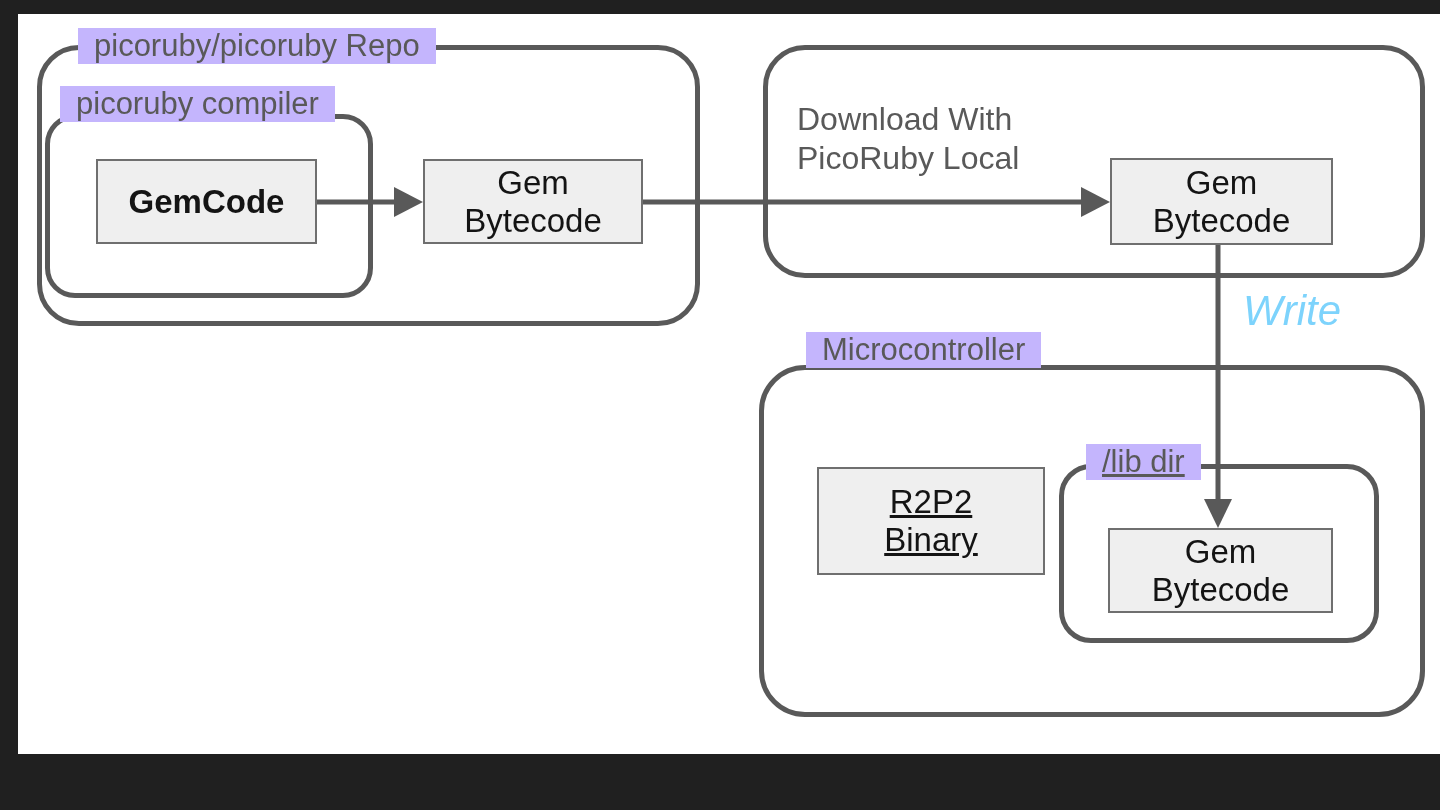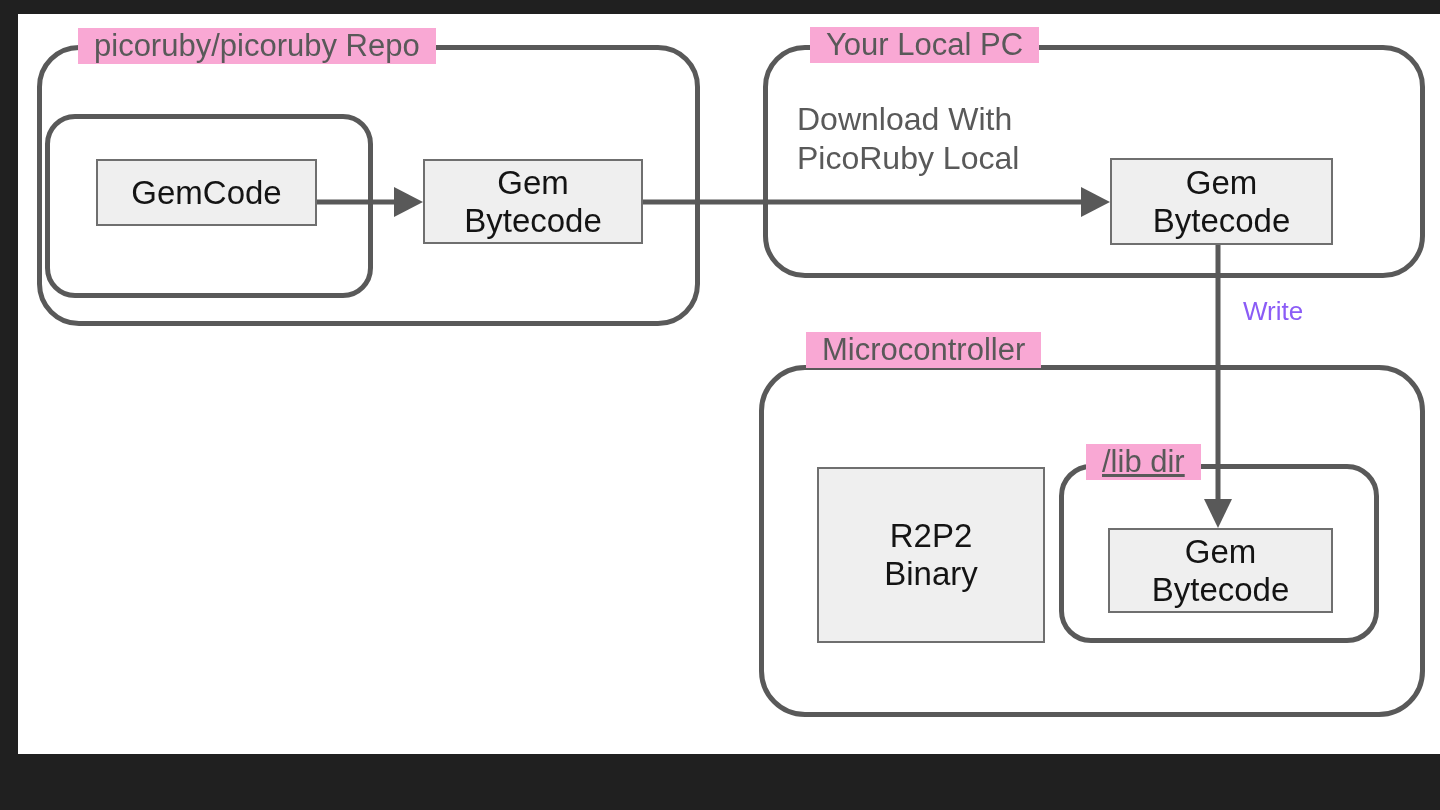--- a/index.html
+++ b/index.html
@@ -13,51 +13,51 @@
   
   .container{position:absolute;border:5px solid #595959;background:transparent;box-sizing:border-box;}
   #repo-container     {left:37px; top:45px; width:663px;height:281px;border-radius:42px;}
   #compiler-container {left:45px; top:114px;width:328px;height:184px;border-radius:30px;}
   #localpc-container  {left:763px;top:45px; width:662px;height:233px;border-radius:42px;}
   #micro-container    {left:759px;top:365px;width:666px;height:352px;border-radius:46px;}
   #libdir-container   {left:1059px;top:464px;width:320px;height:179px;border-radius:32px;}
 
   
   .group-label{
-    position:absolute;background:#f9a8d4;color:#595959;
+    position:absolute;background:#c4b5fd;color:#595959;
     font-size:31px;line-height:36px;padding:0 16px;white-space:nowrap;
   }
   #repo-label    {left:78px;  top:28px;}
   #compiler-label{left:60px;  top:86px;}
   #localpc-label {left:810px; top:27px;}
   #micro-label   {left:806px; top:332px;}
   #libdir-label  {left:1086px;top:444px;text-decoration:underline;}
 
   
   .node{
     position:absolute;box-sizing:border-box;
     background:#efefef;border:2px solid #6f6f6f;
     display:flex;align-items:center;justify-content:center;
     color:#141414;font-size:33px;line-height:38px;text-align:center;
     white-space:pre-line;
   }
-  #gemcode-box {left:96px;  top:159px;width:221px;height:67px;}
+  #gemcode-box {left:96px;  top:159px;width:221px;height:85px;font-weight:bold;}
   #gbrepo-box  {left:423px; top:159px;width:220px;height:85px;}
   #gbpc-box    {left:1110px;top:158px;width:223px;height:87px;}
-  #r2p2-box    {left:817px; top:467px;width:228px;height:176px;}
+  #r2p2-box    {left:817px; top:467px;width:228px;height:108px;text-decoration:underline;}
   #gbmicro-box {left:1108px;top:528px;width:225px;height:85px;}
 
   
   #download-note{
     position:absolute;left:797px;top:100px;color:#595959;
     font-size:32px;line-height:39px;white-space:pre-line;
   }
   #write-label{
-    position:absolute;left:1243px;top:290px;color:#8b5cf6;
-    font-size:26px;line-height:42px;white-space:nowrap;
+    position:absolute;left:1243px;top:290px;color:#7dd3fc;
+    font-size:42px;line-height:42px;white-space:nowrap;font-style:italic;
   }
 
   
   #edges{position:absolute;left:0;top:0;width:1440px;height:810px;pointer-events:none;}
   #edges line{stroke:#595959;stroke-width:5;}
   #edges polygon{fill:#595959;}
 </style>
 </head>
 <body>
 
@@ -89,20 +89,20 @@
   <div class="node" id="gbrepo-box">Gem
 Bytecode</div>
   <div class="node" id="gbpc-box">Gem
 Bytecode</div>
   <div class="node" id="r2p2-box">R2P2
 Binary</div>
   <div class="node" id="gbmicro-box">Gem
 Bytecode</div>
 
   <span class="group-label" id="repo-label">picoruby/picoruby Repo</span>
-  <span class="group-label" id="localpc-label">Your Local PC</span>
+  <span class="group-label" id="compiler-label">picoruby compiler</span>
   <span class="group-label" id="micro-label">Microcontroller</span>
   <span class="group-label" id="libdir-label">/lib dir</span>
 
   <div id="download-note">Download With
 PicoRuby Local</div>
   <div id="write-label">Write</div>
 </div>
 
 </body></html>

